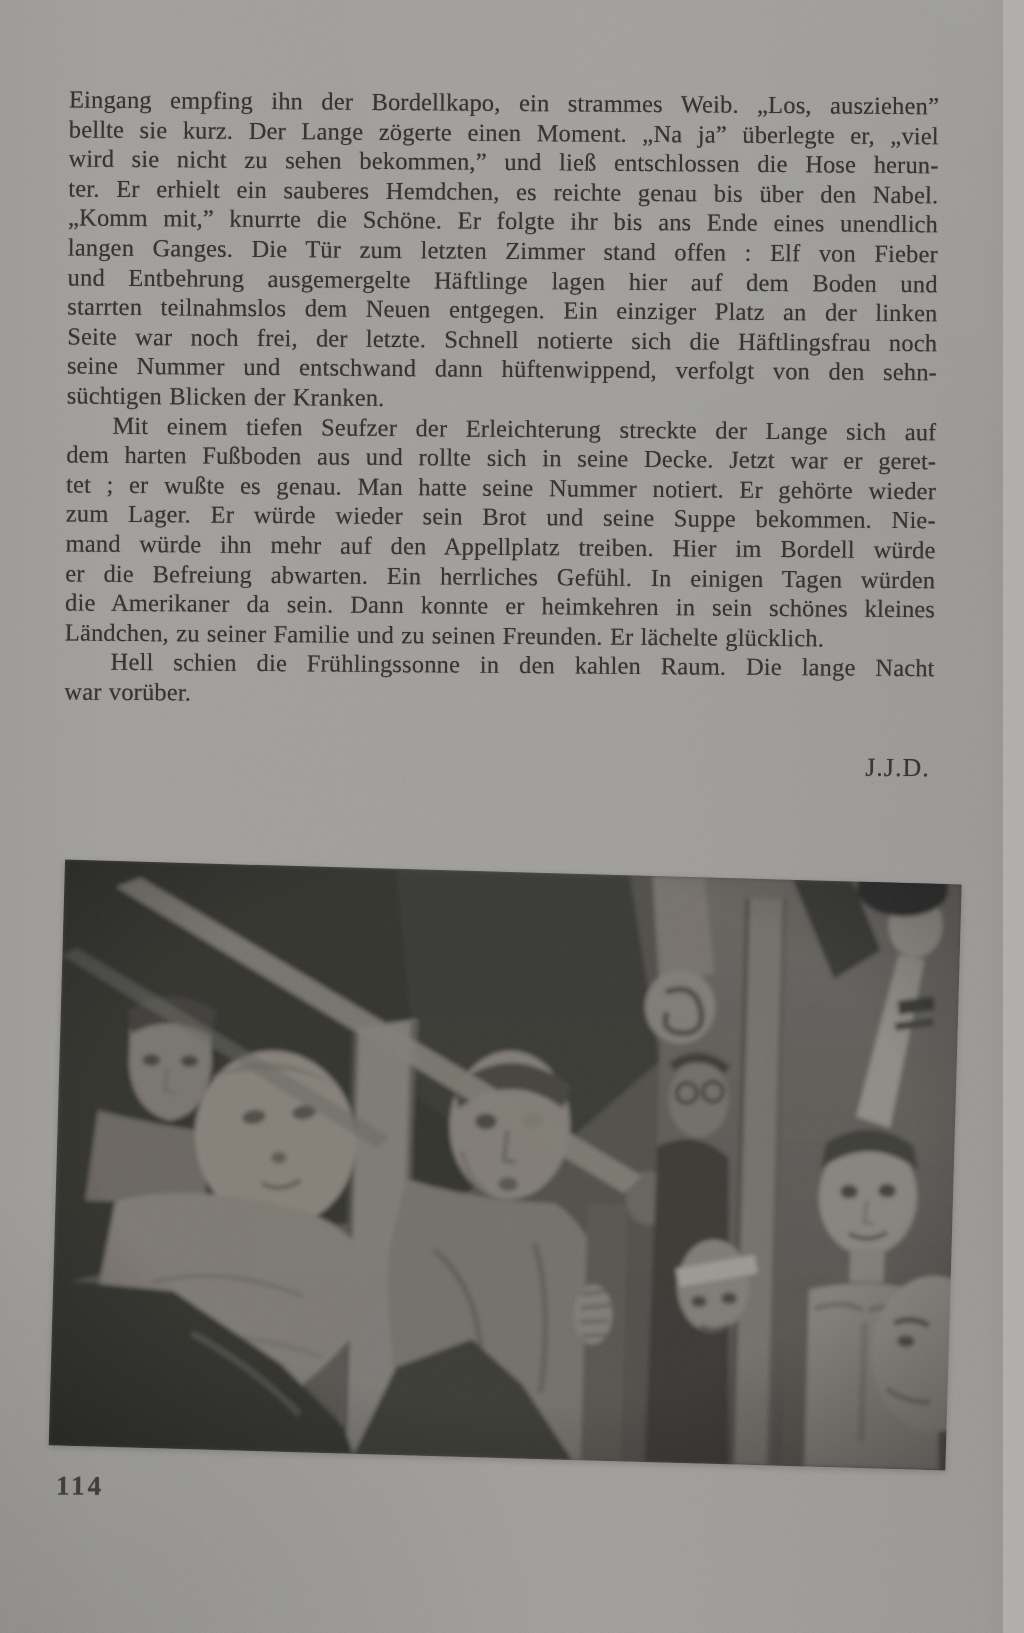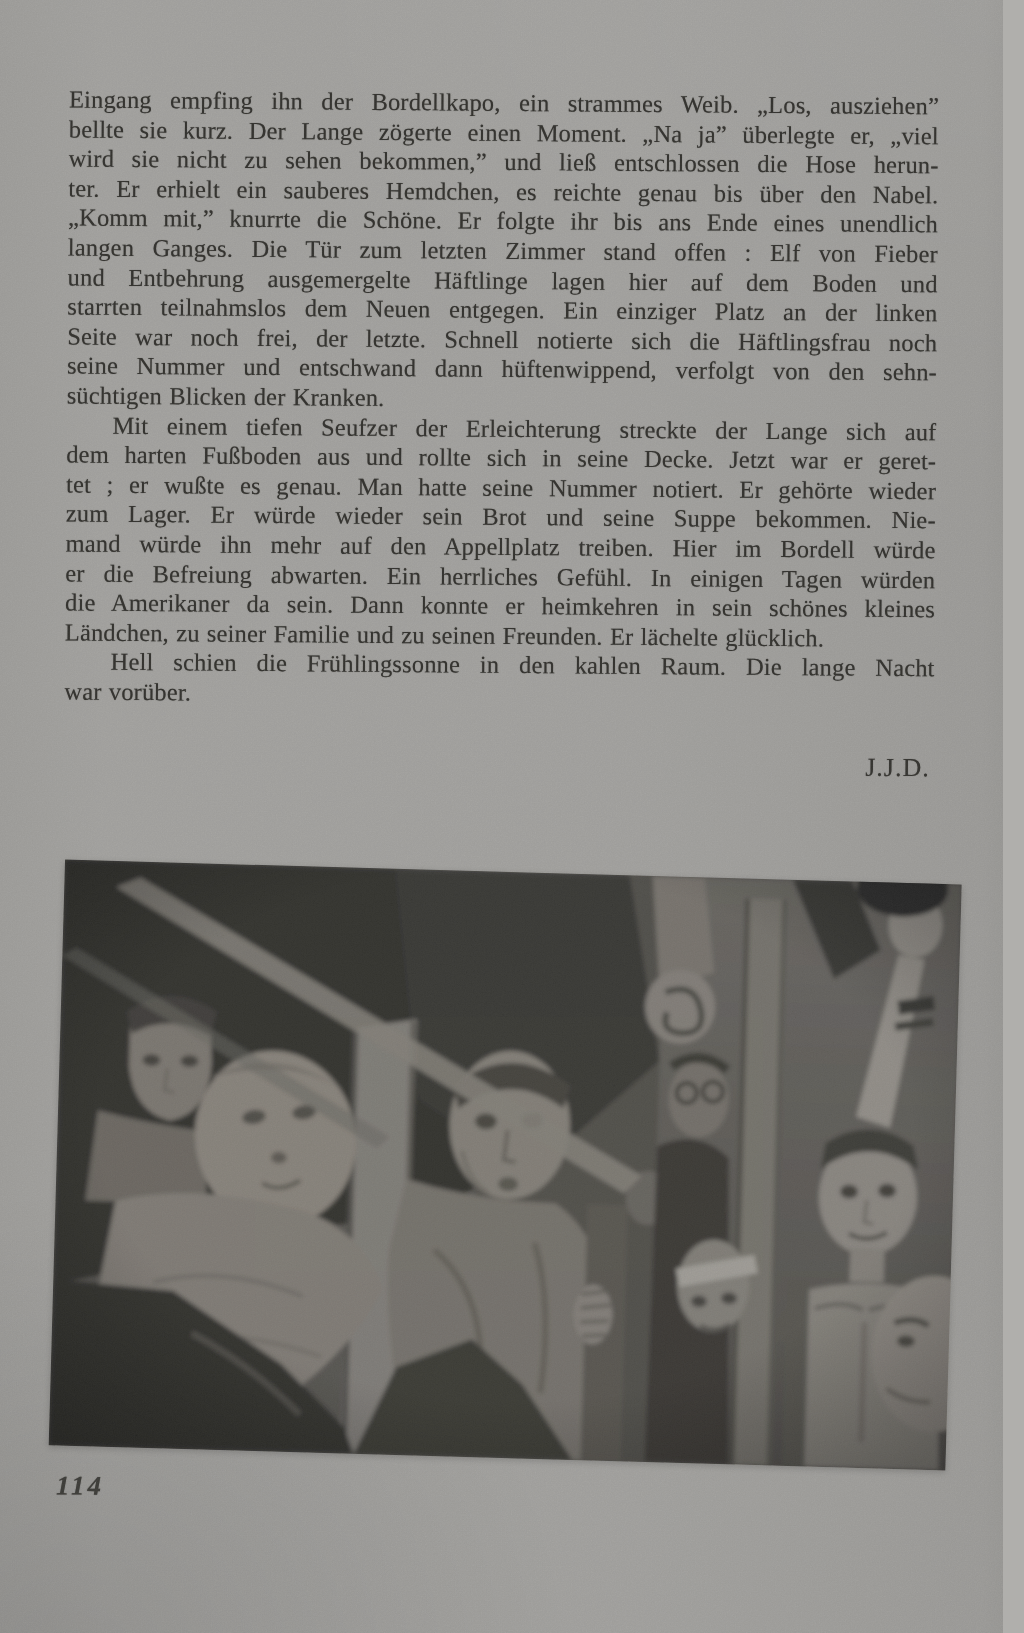--- a/index.html
+++ b/index.html
@@ -31,21 +31,21 @@
     text-align:right;font-size:26px;color:#33322e;letter-spacing:1px;
     text-shadow:0 0 1px rgba(49,48,44,0.5);}
 
   .photo{position:absolute;left:62px;top:872px;width:897px;height:586px;margin:0;
     transform:rotate(1.15deg);transform-origin:50% 50%;
     box-shadow:0 2px 6px rgba(0,0,0,0.18);}
   .photo svg{display:block;width:100%;height:100%;}
 
   .page-number{position:absolute;left:64px;top:1474px;
     font-size:27px;font-weight:700;letter-spacing:3px;color:#3c3b37;
-    text-shadow:0 0 1px rgba(49,48,44,0.6);font-style:italic;}
+    text-shadow:0 0 1px rgba(49,48,44,0.6);}
 
   .page-edge{position:absolute;right:0;top:0;bottom:0;width:21px;
     background:linear-gradient(90deg,#605e59 0,#504e4a 3px,#b1b0ad 3px,#aeada9 14px,#94938e 14px,#94938e 16px,#b3b2af 16px,#aRaab 21px);
     background-color:#b0afac;}
 
   .grain{position:absolute;inset:0;pointer-events:none;}
 </style>
 </head>
 <body>
 

